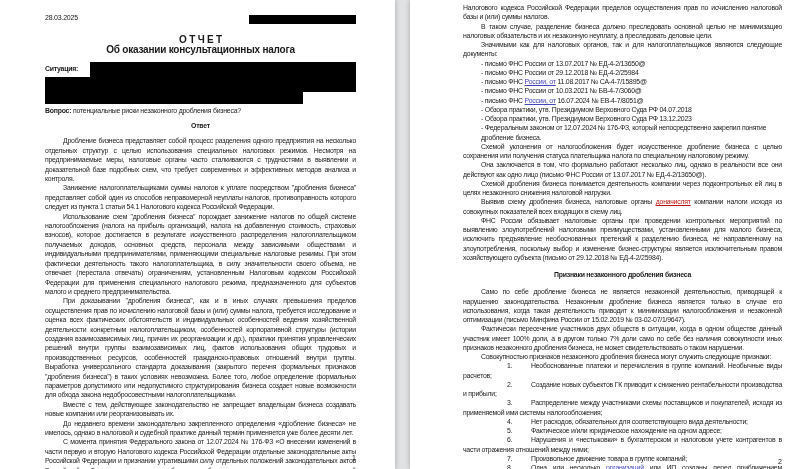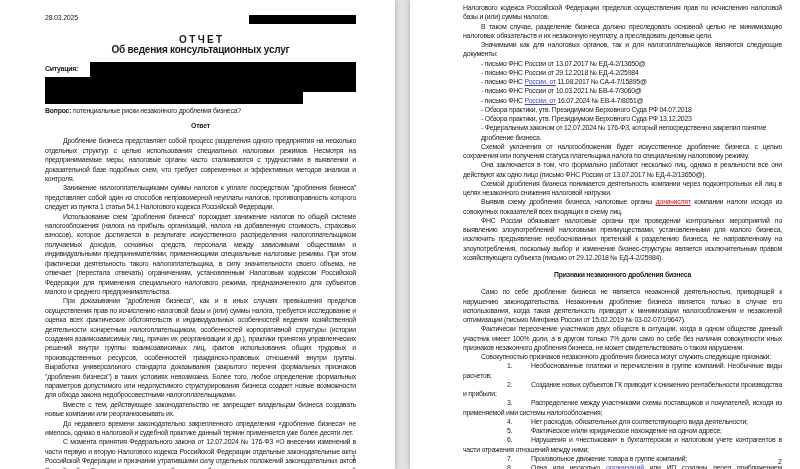--- a/index.html
+++ b/index.html
@@ -64,21 +64,21 @@
 
 <div class="page page-1">
 
   <div class="header-row">
     <span class="date">28.03.2025</span>
     <span class="redact-bar-top"></span>
   </div>
 
   <div class="titles">
     <div class="title-line">О Т Ч Е Т</div>
-    <div class="title-line">Об ведения консультационных услуг</div>
+    <div class="title-line">Об оказании консультационных налога</div>
   </div>
 
   <div class="situation">
     <span class="situation-label">Ситуация:</span>
     <div class="redact redact-r1"></div>
     <div class="redact redact-r2"></div>
     <div class="redact redact-r3"></div>
   </div>
 
   <p class="question">

